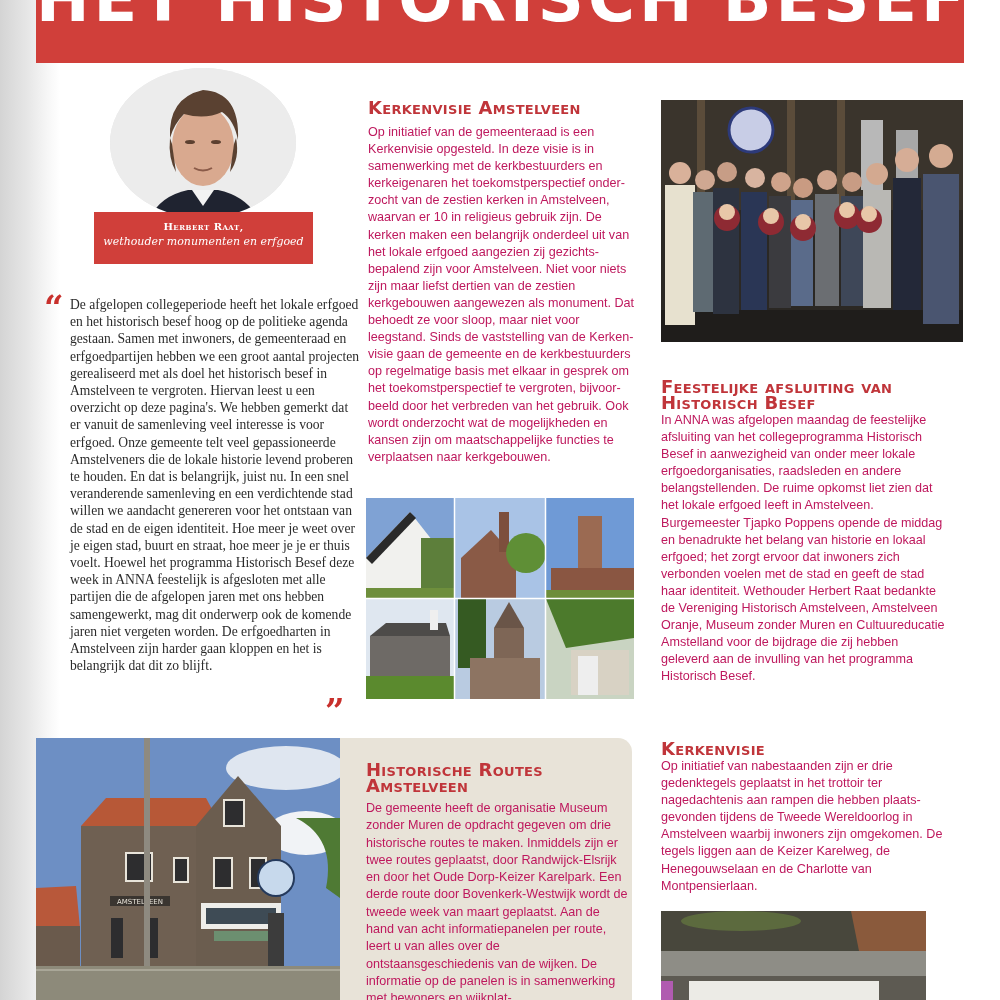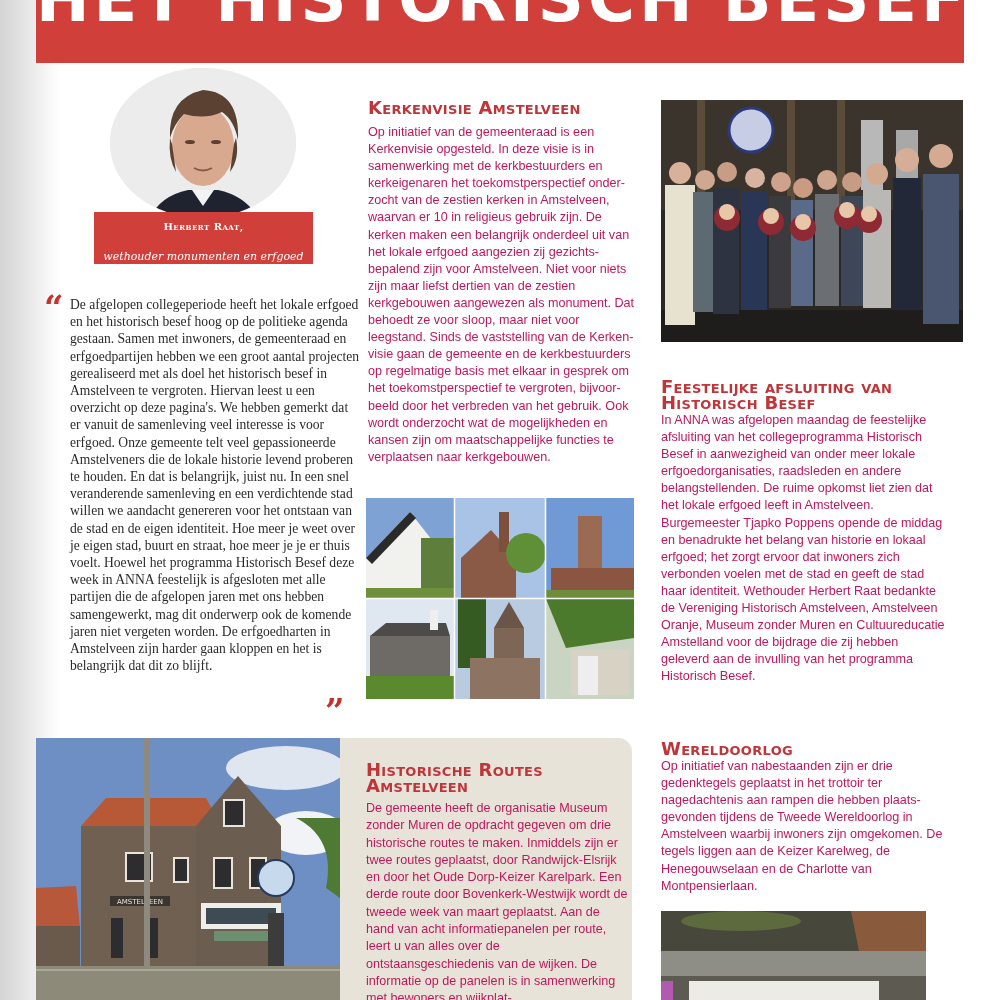--- a/index.html
+++ b/index.html
@@ -40,21 +40,21 @@
   .caption-box {
     position: absolute; left: 94px; top: 212px; width: 219px; height: 52px;
     background: #d03f3a; color: #fff; text-align: center;
     padding-top: 9px;
   }
   .caption-name {
     font-family: "DejaVu Serif", serif; font-weight: bold; font-size: 10px;
     font-variant: small-caps; letter-spacing: 0.5px;
   }
   .caption-role {
-    font-family: "DejaVu Serif", serif; font-style: italic; font-size: 11px; margin-top: 18px;
+    font-family: "DejaVu Serif", serif; font-style: italic; font-size: 11px; margin-top: 3px;
   }
   
   .quote {
     position: absolute; left: 70px; top: 296px; width: 290px;
     font-family: "Liberation Serif", "DejaVu Serif", serif; 
     font-size: 13.6px; line-height: 17.2px; color: #2b2b2b;
   }
   .quote-open {
     position: absolute; left: 44px; top: 290px;
     font-family: "DejaVu Serif", serif; font-weight: bold; font-size: 34px; line-height: 34px;
@@ -256,21 +256,21 @@
   </svg>
 </div>
 
 <div class="routes-box"></div>
 <div class="routes">
   <h2 class="article-heading">Historische Routes Amstelveen</h2>
   <p class="article-body">De gemeente heeft de organisatie Museum zonder Muren de opdracht gegeven om drie historische routes te maken. Inmiddels zijn er twee routes geplaatst, door Randwijck-Elsrijk en door het Oude Dorp-Keizer Karelpark. Een derde route door Bovenkerk-Westwijk wordt de tweede week van maart geplaatst. Aan de hand van acht informatiepanelen per route, leert u van alles over de ontstaansgeschiedenis van de wijken. De informatie op de panelen is in samenwerking met bewoners en wijkplat-</p>
 </div>
 
 <div class="gedenk">
-  <h2 class="article-heading">Wereldoorlog</h2>
+  <h2 class="article-heading">Kerkenvisie</h2>
   <p class="article-body">Op initiatief van nabestaanden zijn er drie gedenktegels geplaatst in het trottoir ter nagedachtenis aan rampen die hebben plaats­gevonden tijdens de Tweede Wereldoorlog in Amstelveen waarbij inwoners zijn omgekomen. De tegels liggen aan de Keizer Karelweg, de Henegouwselaan en de Charlotte van Montpensierlaan.</p>
 </div>
 
 <div class="photo tile-photo" title="Gedenktegel in het trottoir">
   <svg viewBox="0 0 265 89" preserveAspectRatio="none">
     <rect width="265" height="89" fill="#5d5a52"></rect>
     <rect x="0" y="0" width="265" height="40" fill="#48473c"></rect>
     <ellipse cx="80" cy="10" rx="60" ry="10" fill="#5c6a3e"></ellipse>
     <path d="M190 0 L265 0 L265 50 L200 50 Z" fill="#8a5a3c"></path>
     <rect x="0" y="40" width="265" height="25" fill="#8e8d86"></rect>

